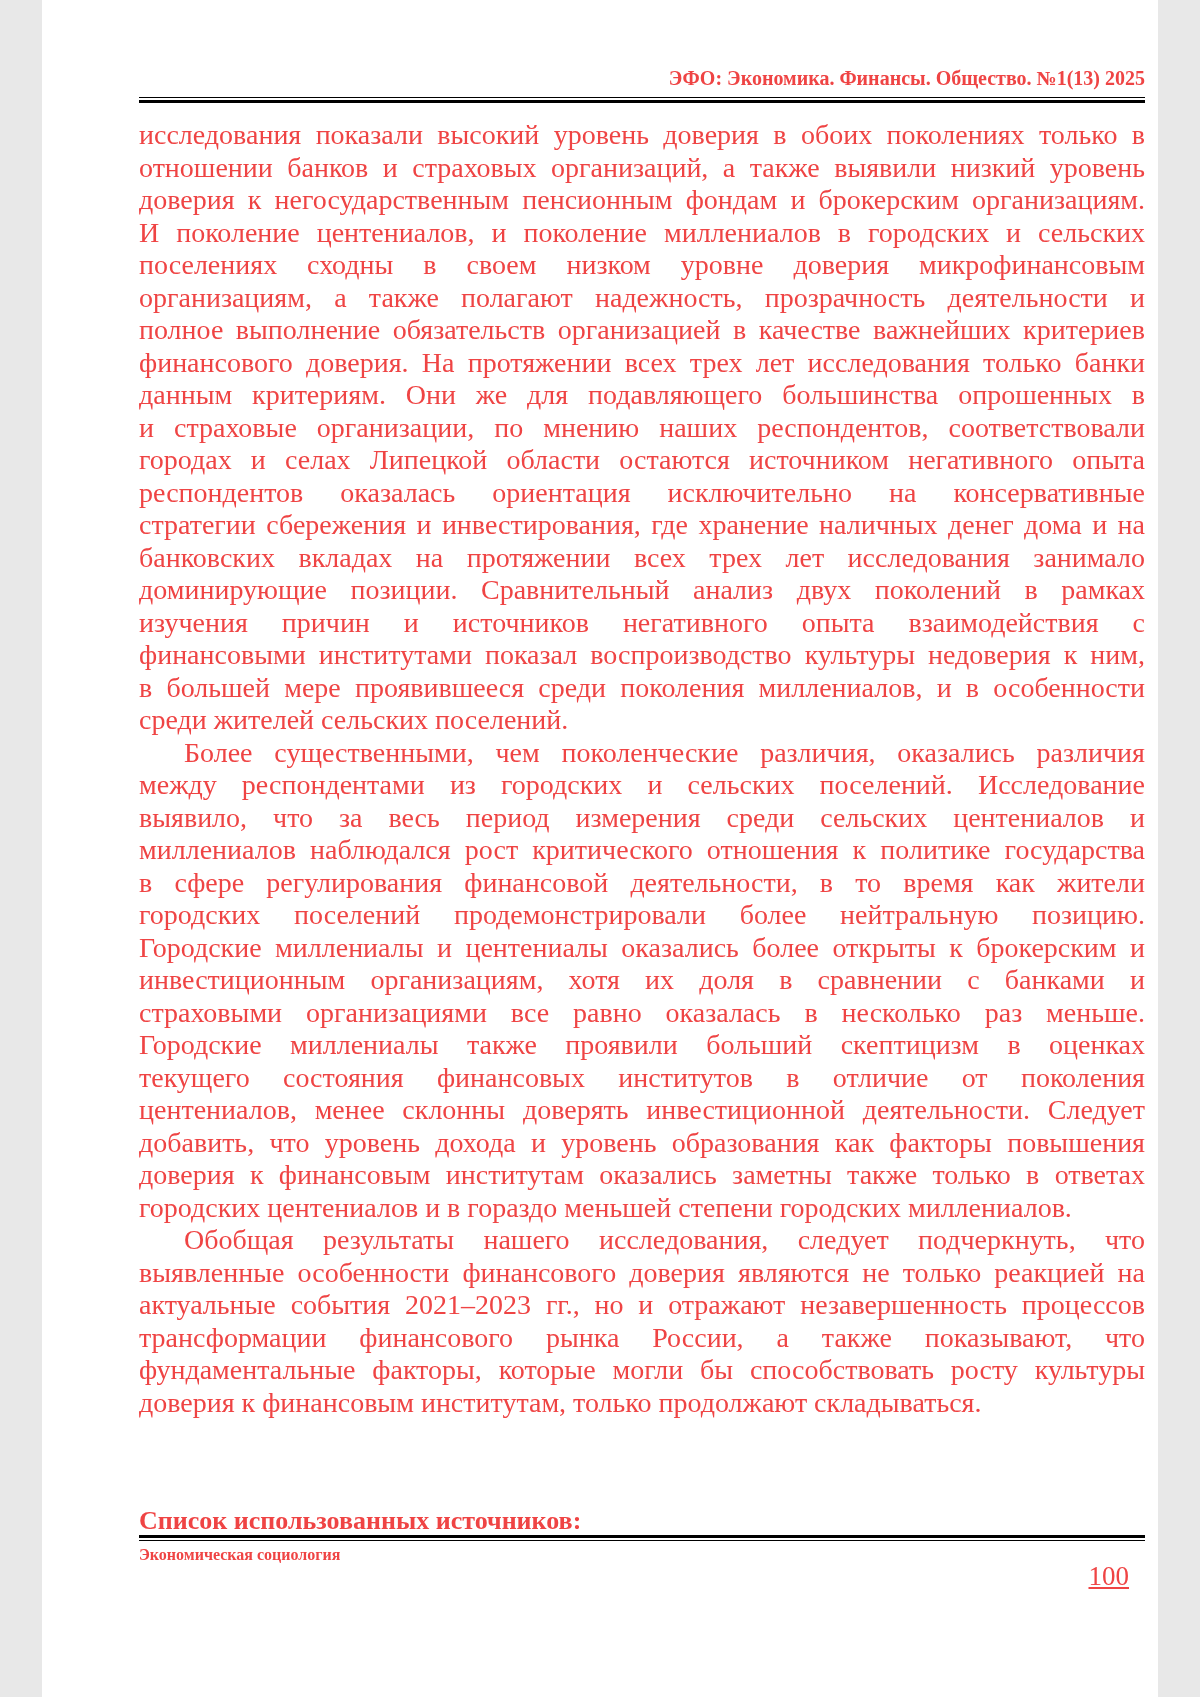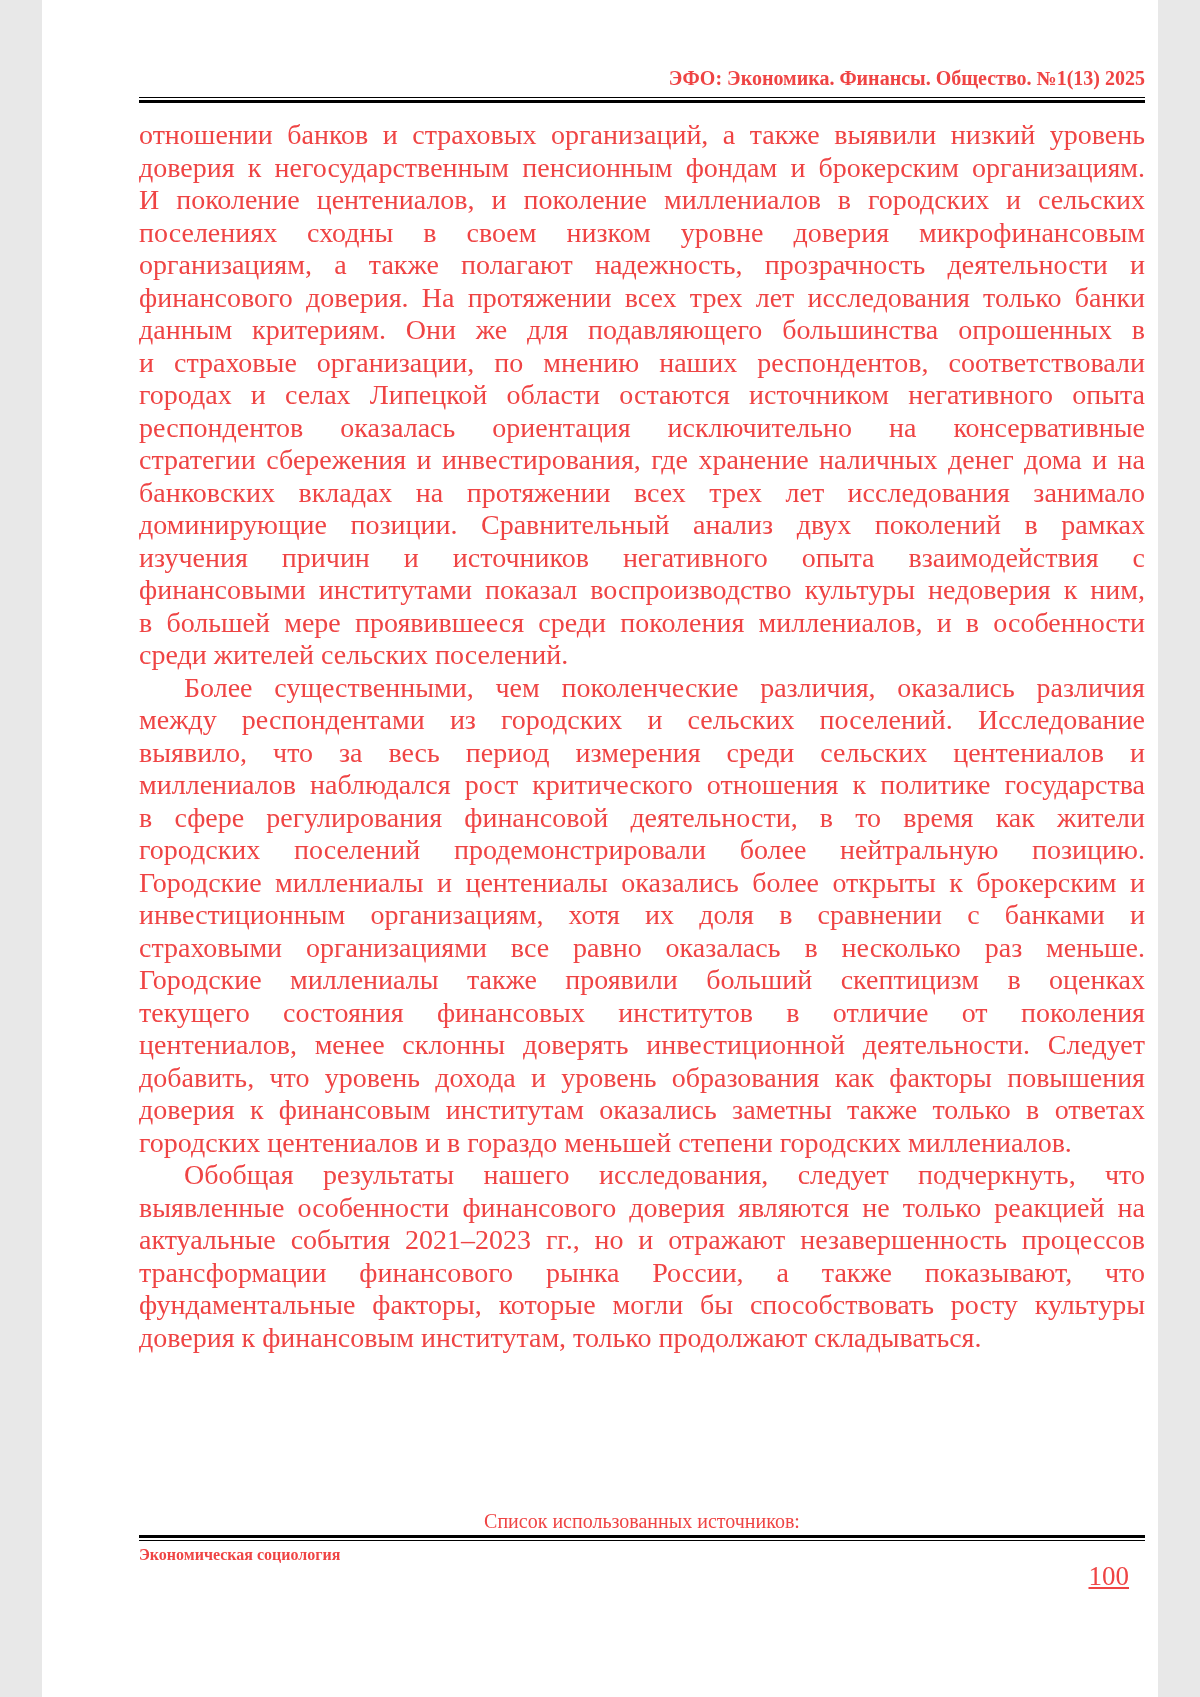--- a/index.html
+++ b/index.html
@@ -42,23 +42,22 @@
     overflow: hidden;
     text-align: justify;
     text-align-last: justify;
   }
   .bodyline.indent { text-indent: 45px; }
   .bodyline.lastline { text-align-last: left; }
   
   .section-heading {
     position: absolute;
     top: 1505px; left: 97px; width: 1006px;
-    text-align: center;
-    font-size: 20px;
-    font-weight: normal;
+    font-size: 26px;
+    font-weight: bold;
     line-height: 32px;
     white-space: nowrap;
   }
   
   .rule-footer {
     position: absolute;
     top: 1535px; left: 97px; width: 1006px;
     height: 2px;
     border-top: 3px solid #000;
     border-bottom: 1px solid #000;
@@ -82,25 +81,27 @@
 </head>
 <body>
 
 <div class="page">
 
   <div class="running-head">ЭФО: Экономика. Финансы. Общество. №1(13) 2025</div>
 
   <div class="rule-header"></div>
 
   <div class="body-text">
+      <div class="bodyline">исследования показали высокий уровень доверия в обоих поколениях только в</div>
       <div class="bodyline">отношении банков и страховых организаций, а также выявили низкий уровень</div>
       <div class="bodyline">доверия к негосударственным пенсионным фондам и брокерским организациям.</div>
       <div class="bodyline">И поколение центениалов, и поколение миллениалов в городских и сельских</div>
       <div class="bodyline">поселениях сходны в своем низком уровне доверия микрофинансовым</div>
       <div class="bodyline">организациям, а также полагают надежность, прозрачность деятельности и</div>
+      <div class="bodyline">полное выполнение обязательств организацией в качестве важнейших критериев</div>
       <div class="bodyline">финансового доверия. На протяжении всех трех лет исследования только банки</div>
       <div class="bodyline">данным критериям. Они же для подавляющего большинства опрошенных в</div>
       <div class="bodyline">и страховые организации, по мнению наших респондентов, соответствовали</div>
       <div class="bodyline">городах и селах Липецкой области остаются источником негативного опыта</div>
       <div class="bodyline">респондентов оказалась ориентация исключительно на консервативные</div>
       <div class="bodyline">стратегии сбережения и инвестирования, где хранение наличных денег дома и на</div>
       <div class="bodyline">банковских вкладах на протяжении всех трех лет исследования занимало</div>
       <div class="bodyline">доминирующие позиции. Сравнительный анализ двух поколений в рамках</div>
       <div class="bodyline">изучения причин и источников негативного опыта взаимодействия с</div>
       <div class="bodyline">финансовыми институтами показал воспроизводство культуры недоверия к ним,</div>

